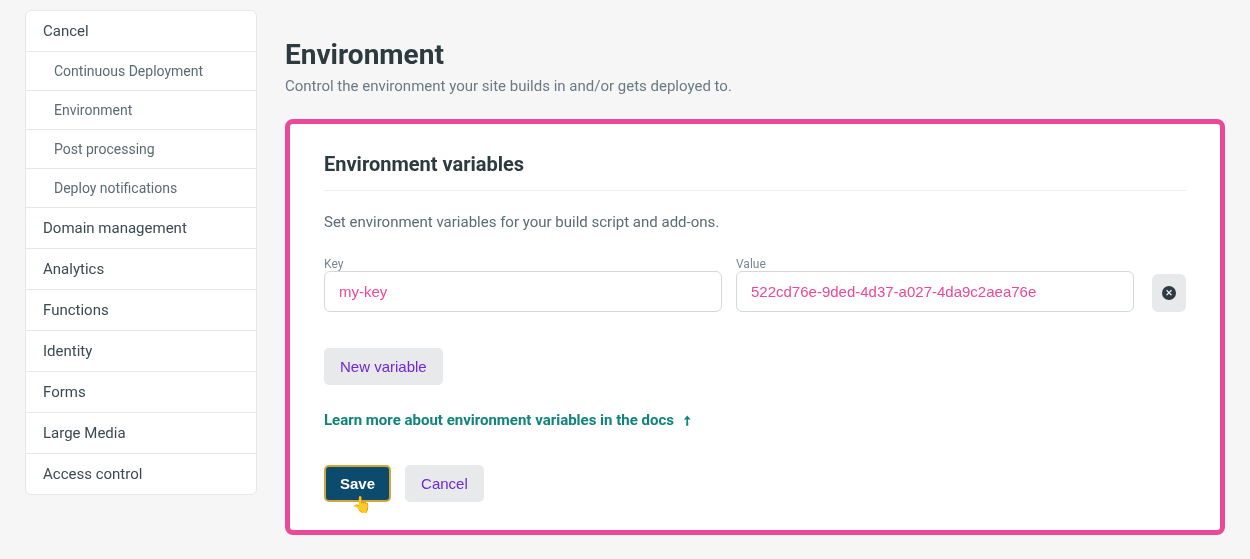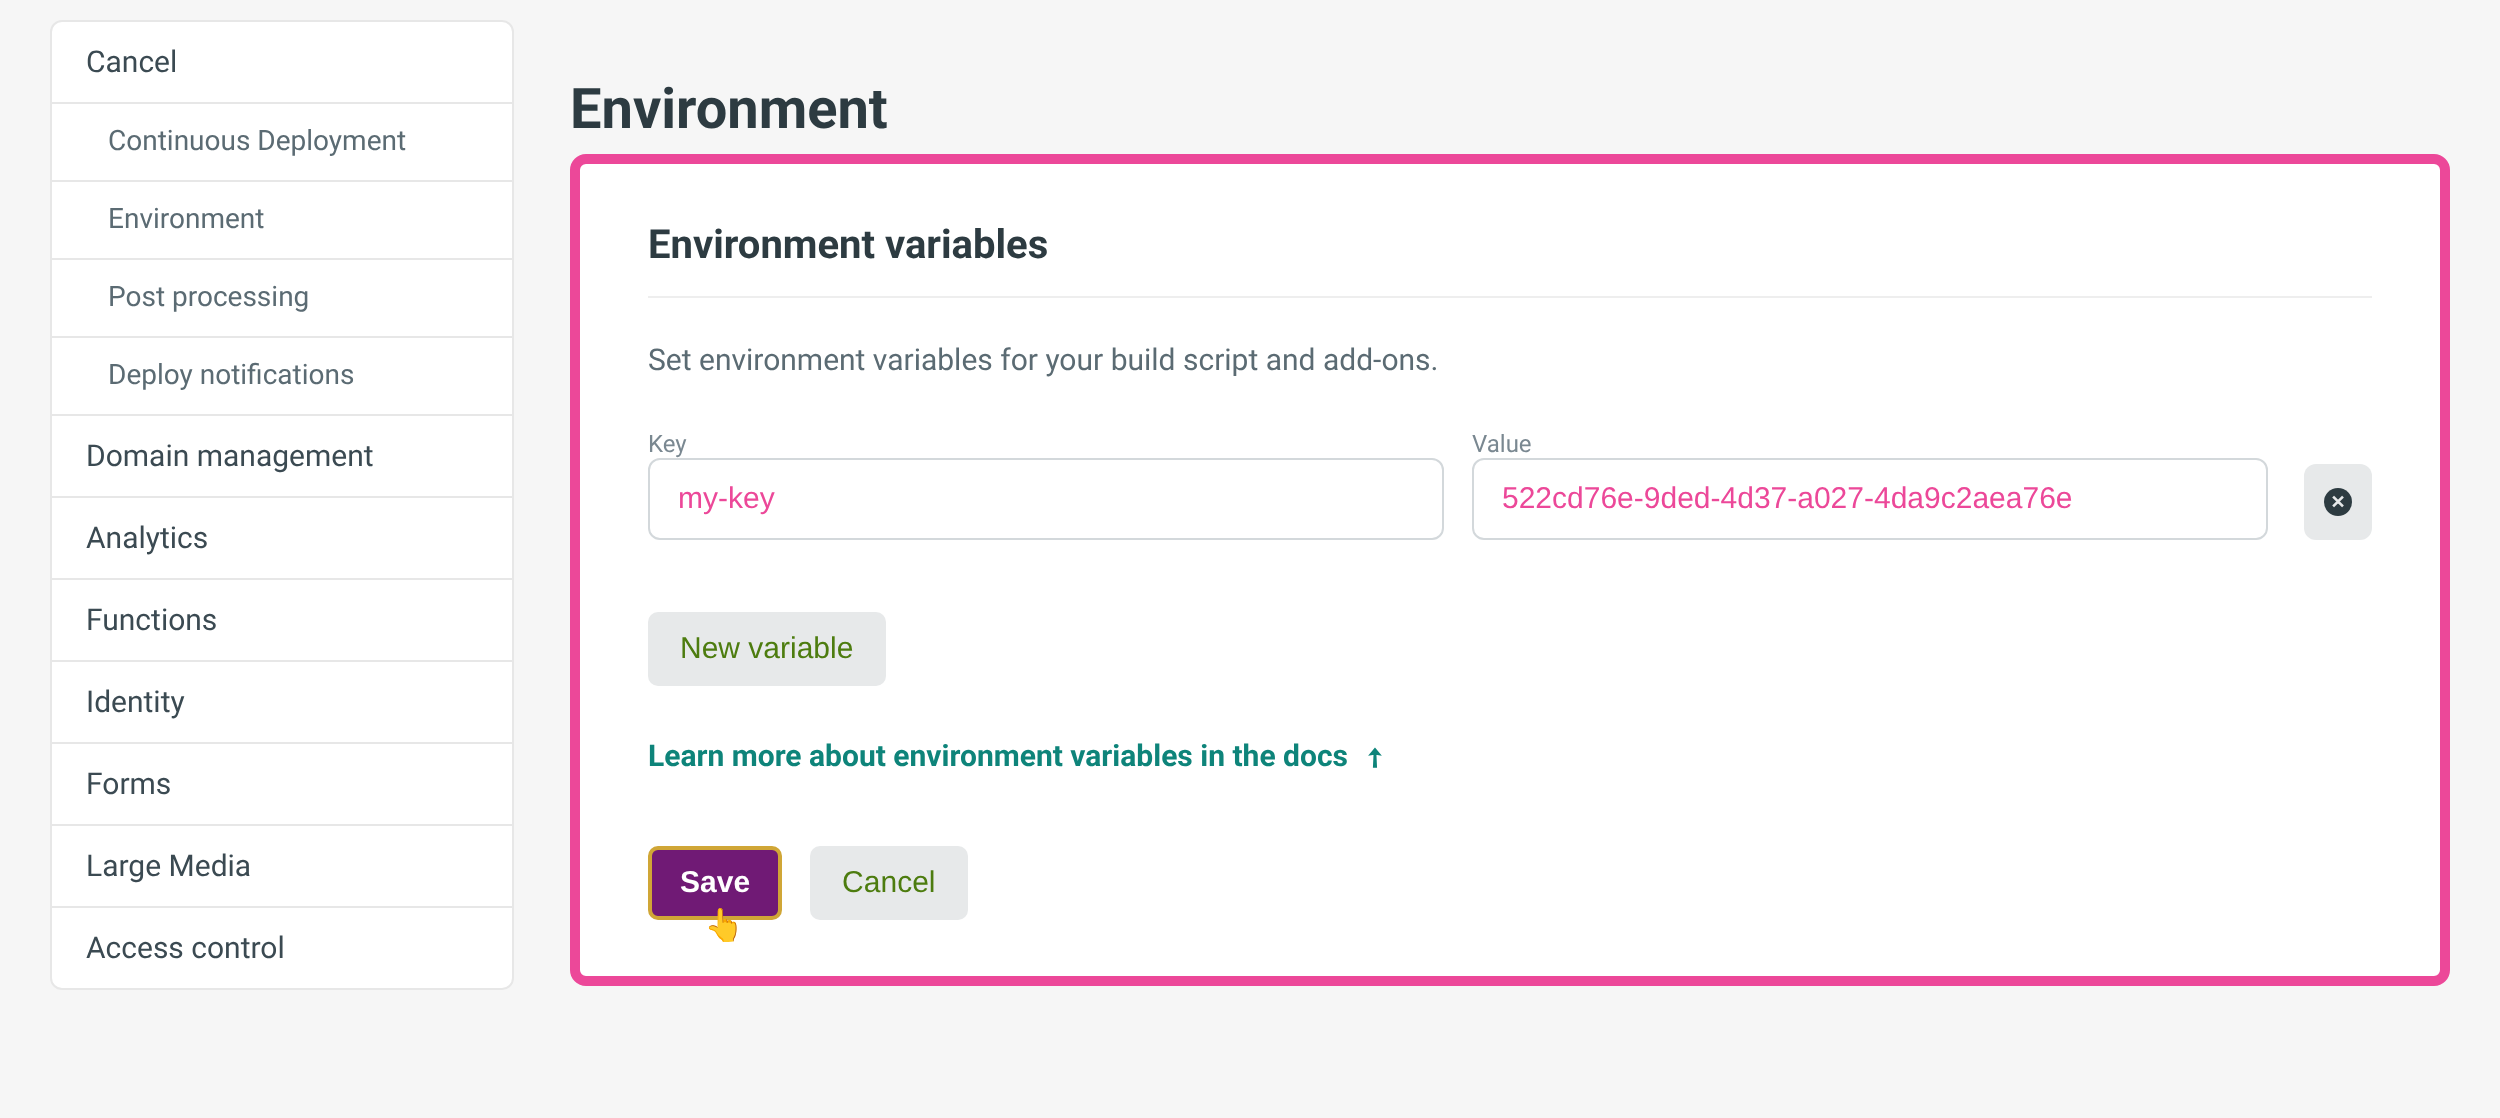--- a/index.html
+++ b/index.html
@@ -121,21 +121,21 @@
       font-weight: bold;
     }
     .btn {
       display: inline-block;
       border: none;
       border-radius: 5px;
       padding: 10px 16px;
       font-size: 15px;
       cursor: pointer;
       background: #e7e9ea;
-      color: #4d7c0f;
+      color: #6d28d9;
     }
     .link {
       display: inline-block;
       color: #0e847a;
       font-weight: 700;
       font-size: 15px;
       cursor: pointer;
       margin-top: 26px;
     }
     .link .arrow {
@@ -145,21 +145,21 @@
       transform: rotate(45deg) scaleX(-1);
     }
     .actions {
       margin-top: 36px;
       display: flex;
       gap: 14px;
       align-items: center;
       position: relative;
     }
     .btn-save {
-      background: #701a75;
+      background: #0c4a6e;
       color: #fff;
       font-weight: 700;
       border: 2px solid #d0a636;
       padding: 8px 14px;
     }
     .cursor {
       position: absolute;
       left: 28px;
       top: 30px;
       font-size: 16px;
@@ -179,20 +179,21 @@
   <div class="sidebar-item">Analytics</div>
   <div class="sidebar-item">Functions</div>
   <div class="sidebar-item">Identity</div>
   <div class="sidebar-item">Forms</div>
   <div class="sidebar-item">Large Media</div>
   <div class="sidebar-item">Access control</div>
 </nav>
 
 <main class="main">
   <h1 class="page-title">Environment</h1>
+  <p class="page-subtitle">Control the environment your site builds in and/or gets deployed to.</p>
 
   <section class="card">
     <h2 class="card-title">Environment variables</h2>
     <p class="card-desc">Set environment variables for your build script and add-ons.</p>
 
     <div class="var-row">
       <div class="field key">
         <label class="field-label">Key</label>
         <input class="field-input" type="text" value="my-key" style="">
       </div>

